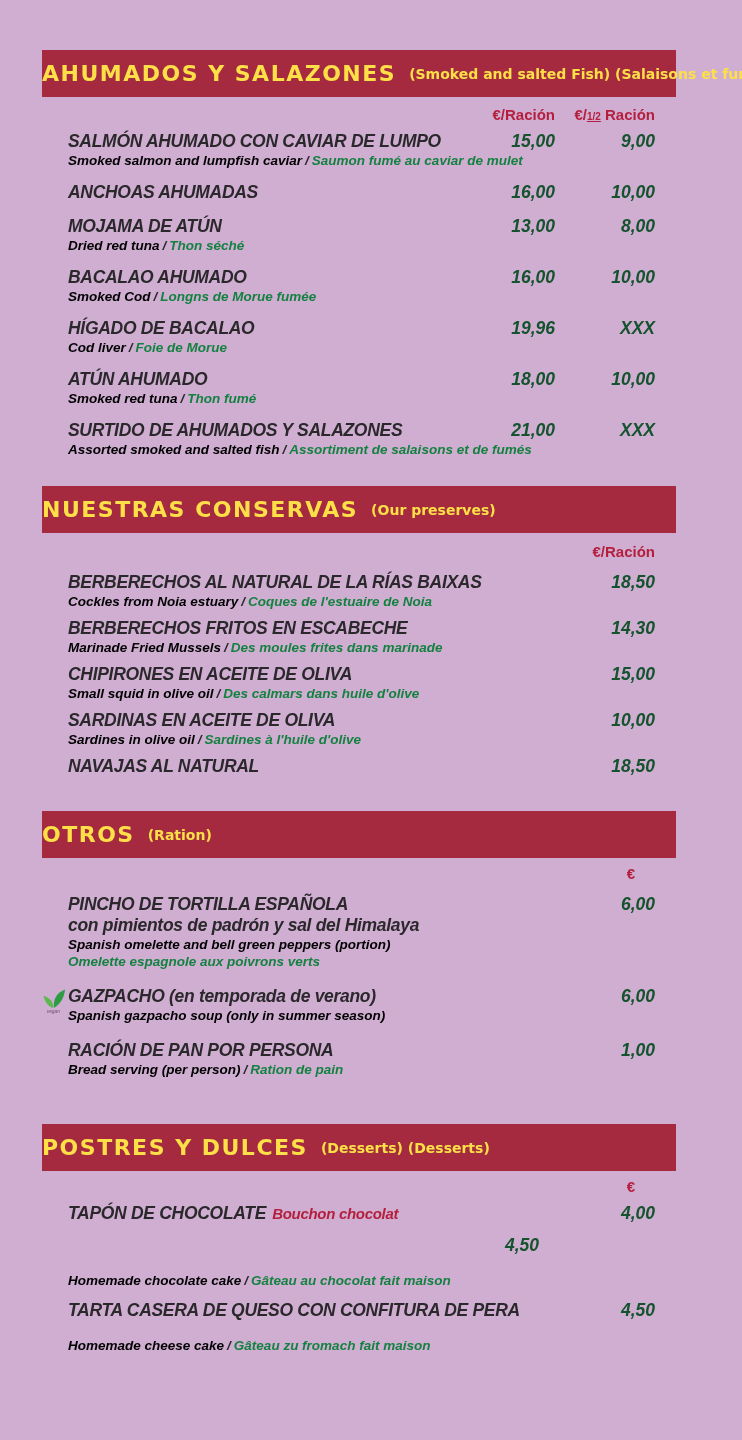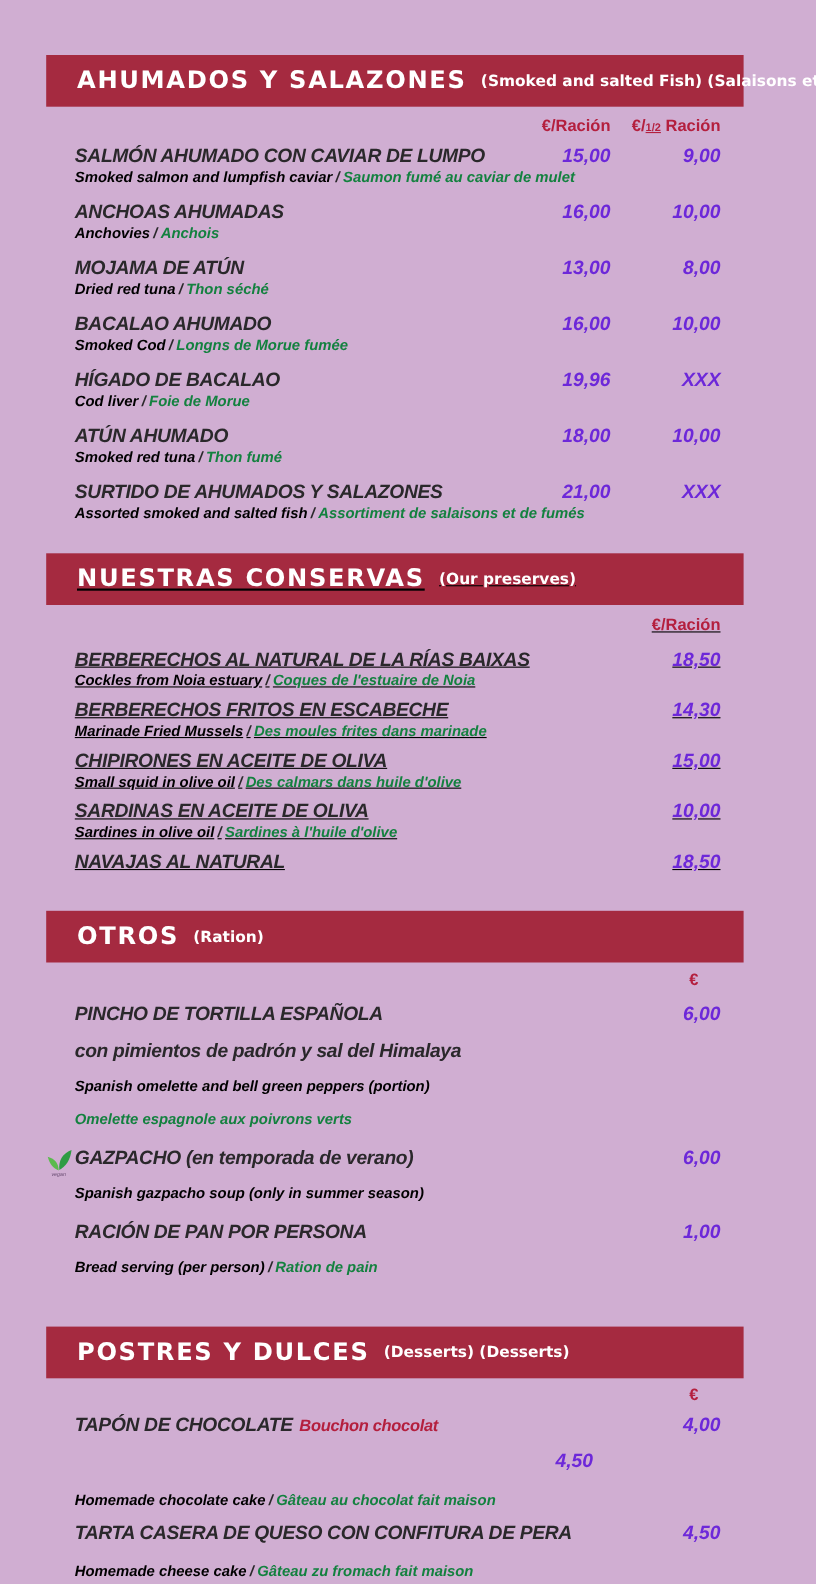--- a/index.html
+++ b/index.html
@@ -4,28 +4,28 @@
 <style>
   html,body{margin:0;padding:0;}
   body{
     width:742px;height:1440px;overflow:hidden;
     background:#d0aed2;
     font-family:"Liberation Sans",sans-serif;
     -webkit-font-smoothing:antialiased;
   }
   .wrap{box-sizing:border-box;width:742px;padding:50px 66px 0 42px;}
   .section{width:634px;}
-  .sec-1{margin-top:28px;text-decoration:underline;}
+  .sec-1{margin-top:28px;}
   .sec-2{margin-top:34px;}
   .sec-3{margin-top:46px;}
 
   .bar{
     box-sizing:border-box;height:47px;width:634px;
-    background:#a52a40;color:#ffffff;
-    display:flex;align-items:center;padding-left:28px;
+    background:#a52a40;color:#fde047;
+    display:flex;align-items:center;
     font-family:"DejaVu Sans",sans-serif;
   }
   .bar-title{font-size:22px;font-weight:bold;letter-spacing:1.5px;white-space:nowrap;}
   .bar-sub{font-size:14px;font-weight:bold;margin-left:13px;white-space:nowrap;}
 
   .colhead{
     display:flex;justify-content:flex-end;
     padding-right:21px;color:#b41f3e;font-weight:bold;font-size:15px;
   }
   .sec-0 .colhead{margin-top:9px;}
@@ -44,40 +44,40 @@
   .row{
     display:grid;
     grid-template-columns:1fr 100px 100px;
     box-sizing:border-box;
     padding-left:26px;padding-right:21px;
     margin-bottom:13px;
     position:relative;
   }
   .row.one{grid-template-columns:1fr 100px;}
   .sec-1 .row{margin-bottom:8px;}
-  .sec-2 .row{margin-bottom:16px;gap:13px;}
+  .sec-2 .row{margin-bottom:16px;}
   .sec-3 .row{margin-bottom:11px;gap:16px;}
 
   .nm{
     font-size:17.5px;line-height:21px;font-weight:bold;font-style:italic;
     color:#2a282b;letter-spacing:-0.3px;white-space:nowrap;
   }
   .nm2{grid-column:1 / -1;}
   .nm .inline-red{color:#b41f3e;font-size:15px;margin-left:6px;}
   .sub{
     grid-column:1 / -1;
     font-size:13.5px;line-height:17px;font-weight:bold;font-style:italic;
     white-space:nowrap;
   }
   .en{color:#000000;}
   .fr{color:#13813f;}
   .sl{color:#2a282b;padding:0 3px;}
   .p{
     font-size:17.5px;line-height:21px;font-weight:bold;font-style:italic;
-    color:#6d28d9;text-align:right;white-space:nowrap;
+    color:#14532d;text-align:right;white-space:nowrap;
   }
 
   .vegan-badge{position:absolute;left:-1px;top:0;width:25px;height:28px;}
 </style>
 </head>
 <body>
 
 <div class="wrap">
 
   <div class="section sec-0">
@@ -93,21 +93,20 @@
       <div class="row">
         <div class="nm">SALMÓN AHUMADO CON CAVIAR DE LUMPO</div>
         <div class="p">15,00</div>
         <div class="p">9,00</div>
         <div class="sub"><span class="en">Smoked salmon and lumpfish caviar</span><span class="sl">/</span><span class="fr">Saumon fumé au caviar de mulet</span></div>
       </div>
       <div class="row">
         <div class="nm">ANCHOAS AHUMADAS</div>
         <div class="p">16,00</div>
         <div class="p">10,00</div>
-        <div class="sub"><span class="en">Anchovies</span><span class="sl">/</span><span class="fr">Anchois</span></div>
       </div>
       <div class="row">
         <div class="nm">MOJAMA DE ATÚN</div>
         <div class="p">13,00</div>
         <div class="p">8,00</div>
         <div class="sub"><span class="en">Dried red tuna</span><span class="sl">/</span><span class="fr">Thon séché</span></div>
       </div>
       <div class="row">
         <div class="nm">BACALAO AHUMADO</div>
         <div class="p">16,00</div>

